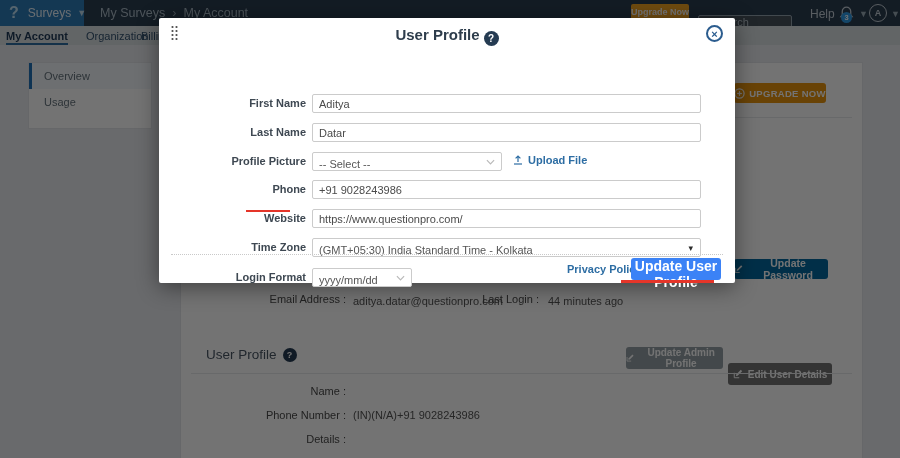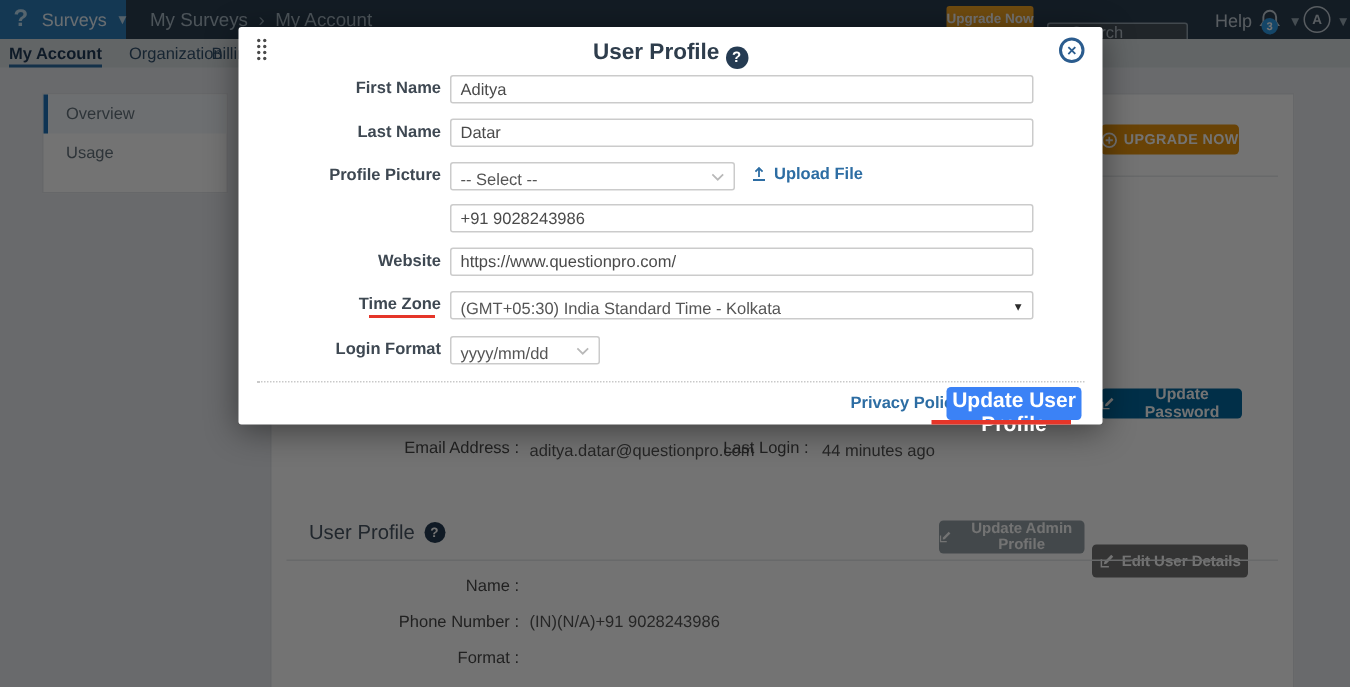--- a/index.html
+++ b/index.html
@@ -44,21 +44,21 @@
   .section-h { position:absolute; left:25px; top:284px; font-size:13.5px; color:#4A5765; display:flex; align-items:center; gap:6px; }
   .help-circle { width:14px; height:14px; border-radius:50%; background:#253B52; color:#fff; font-size:9px; font-weight:bold; display:inline-flex; align-items:center; justify-content:center; }
 
   
   .overlay { position:absolute; inset:0; background:rgba(0,0,0,0.55); z-index:5; }
   .modal { position:absolute; left:159px; top:18px; width:576px; height:265px; background:#fff; border-radius:2px; box-shadow:0 4px 22px rgba(0,0,0,0.45); z-index:10; }
   .drag-handle { position:absolute; left:11px; top:7px; cursor:move; }
   .modal-title { position:absolute; left:0; right:0; top:8px; text-align:center; font-size:15px; font-weight:bold; color:#2E3D4C; }
   .modal-title .help-circle { width:15px; height:15px; font-size:10px; vertical-align:-2px; margin-left:4px; }
   .modal-close { position:absolute; left:547px; top:7px; width:17px; height:17px; border:2px solid #2B5C8E; border-radius:50%; color:#2B5C8E; font-size:11px; font-weight:bold; display:flex; align-items:center; justify-content:center; cursor:pointer; background:#fff; }
-  .frow { position:absolute; left:4px; width:576px; height:19px; }
+  .frow { position:absolute; left:16px; width:576px; height:19px;margin-top:44px; }
   .flabel { position:absolute; left:0; top:0; width:131px; font-size:11px; font-weight:bold; color:#3E4852; text-align:right; line-height:19px; }
   .txt { position:absolute; left:137px; top:0; width:389px; height:19px; border:1px solid #CBCBCB; border-radius:2px; font-size:11px; color:#4A4A4A; padding:0 6px; font-family:inherit; outline:none; }
   .sel { position:absolute; left:137px; top:0; height:19px; border:1px solid #CBCBCB; border-radius:2px; font-size:11px; color:#555; padding:0 6px; display:flex; align-items:flex-end; cursor:pointer; background:#fff; }
   .sel .chev { position:absolute; right:6px; top:6px; }
   .tz-caret { position:absolute; right:7px; top:4px; font-size:9px; color:#2b2b2b; }
   .red-mark { position:absolute; background:#E53529; z-index:11; }
   .dotted-sep { position:absolute; left:12px; right:12px; top:236px; border-top:1px dotted #C9C9C9; }
   .privacy { position:absolute; left:408px; top:245px; font-size:11px; font-weight:600; color:#2D6DA3; cursor:pointer; }
   .modal-submit { position:absolute; left:472px; top:240px; width:90px; height:22px; background:#3b82f6; border:none; border-radius:3px; color:#fff; font-size:14px; font-weight:bold; font-family:inherit; }
   .upload-link { position:absolute; left:338px; top:2px; display:flex; align-items:center; gap:5px; font-size:11px; font-weight:bold; color:#2D6DA3; cursor:pointer; }
@@ -154,21 +154,21 @@
           <path d="M3.5 8.5l.4-2L9.4 1l1.6 1.6-5.5 5.5z" fill="#fff"></path>
         </svg>
       <span style="font-size:10px">Edit User Details</span>
     </button>
     <div class="divider" style="top:310px"></div>
 
     <div class="bg-label" style="left:85px; top:322px; width:80px">Name :</div>
     <div class="bg-value" style="left:172px; top:322px"></div>
     <div class="bg-label" style="left:65px; top:346px; width:100px">Phone Number :</div>
     <div class="bg-value" style="left:172px; top:346px">(IN)(N/A)+91 9028243986</div>
-    <div class="bg-label" style="left:85px; top:370px; width:80px">Format :</div>
+    <div class="bg-label" style="left:85px; top:370px; width:80px">Details :</div>
     <div class="bg-value" style="left:172px; top:370px"></div>
   </div>
 
   <div class="overlay"></div>
 
   <div class="modal">
     <svg class="drag-handle" width="9" height="16" viewBox="0 0 9 16">
       <g fill="#4A4A4A">
         <circle cx="2.5" cy="2" r="1.1"></circle>
           <circle cx="6.5" cy="2" r="1.1"></circle>
@@ -203,20 +203,21 @@
       </div>
       <div class="upload-link">
         <svg width="10" height="10" viewBox="0 0 10 10">
             <path d="M5 7V1M2.6 3.4L5 1l2.4 2.4" fill="none" stroke="#2D6DA3" stroke-width="1.2"></path>
             <path d="M1 9h8" stroke="#2D6DA3" stroke-width="1.2"></path>
           </svg>
         <span>Upload File</span>
       </div>
     </div>
     <div class="frow" style="top:118px">
+      <div class="flabel">Phone</div>
       <input class="txt" type="text" value="+91 9028243986" style="">
     </div>
     <div class="frow" style="top:147px">
       <div class="flabel">Website</div>
       <input class="txt" type="text" value="https://www.questionpro.com/" style="">
     </div>
     <div class="frow" style="top:176px">
       <div class="flabel">Time Zone</div>
       <div class="sel" style="width:389px">
         <span>(GMT+05:30) India Standard Time - Kolkata</span>

